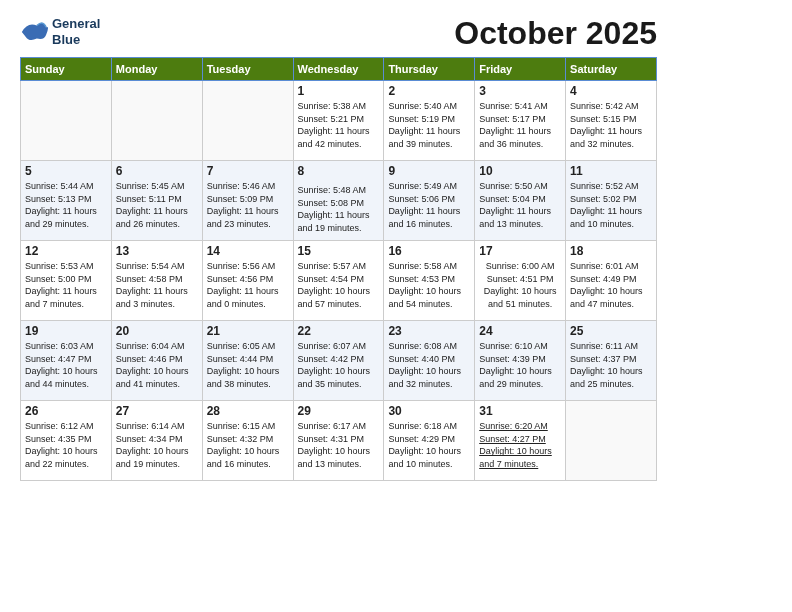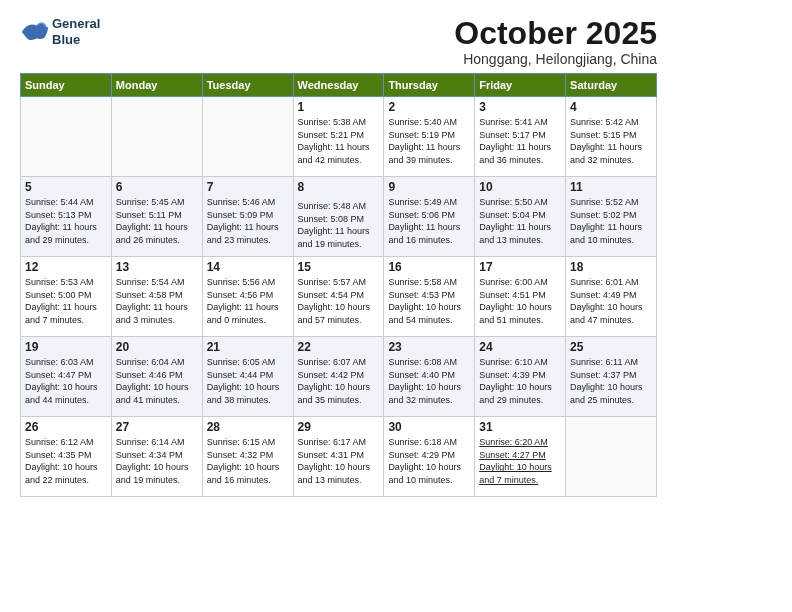--- a/index.html
+++ b/index.html
@@ -100,21 +100,20 @@
         <path d="M2 15 Q8 4 18 8 Q25 2 28 10 Q32 8 28 18 Q26 24 18 22 Q10 26 6 20 Z" fill="#3a6cb4"></path>
         <path d="M18 8 Q25 2 28 10" fill="none" stroke="#5a9ad4" stroke-width="1.5"></path>
       </svg>
       <div class="logo-text">
         <div>General</div>
         <div>Blue</div>
       </div>
     </div>
     <div class="title-block">
       <div class="month-title">October 2025</div>
-      <div class="subtitle">Honggang, Heilongjiang, China</div>
     </div>
   </div>
 
   <table>
     <thead>
       <tr>
       <th>Sunday</th>
           <th>Monday</th>
           <th>Tuesday</th>
           <th>Wednesday</th>
@@ -239,21 +238,21 @@
           </td>
           <td>
             <span class="day-num">16</span>
             <div class="cell-text" style="white-space: pre-line;">Sunrise: 5:58 AM
 Sunset: 4:53 PM
 Daylight: 10 hours
 and 54 minutes.</div>
           </td>
           <td>
             <span class="day-num">17</span>
-            <div class="cell-text" style="white-space: pre-line;">Sunrise: 6:00 AM
+            <div class="cell-text" style="white-space: pre-line; text-align: center;">Sunrise: 6:00 AM
 Sunset: 4:51 PM
 Daylight: 10 hours
 and 51 minutes.</div>
           </td>
           <td>
             <span class="day-num">18</span>
             <div class="cell-text" style="white-space: pre-line;">Sunrise: 6:01 AM
 Sunset: 4:49 PM
 Daylight: 10 hours
 and 47 minutes.</div>

